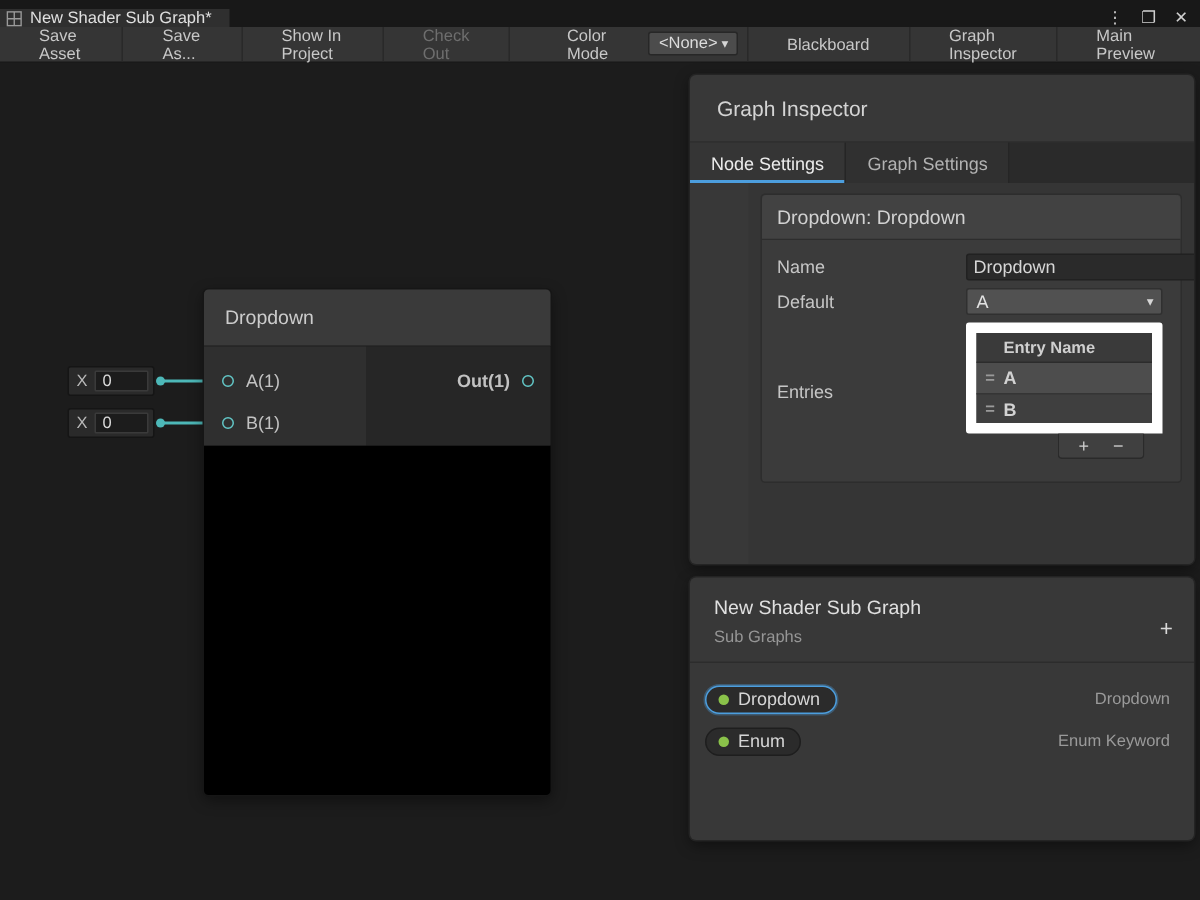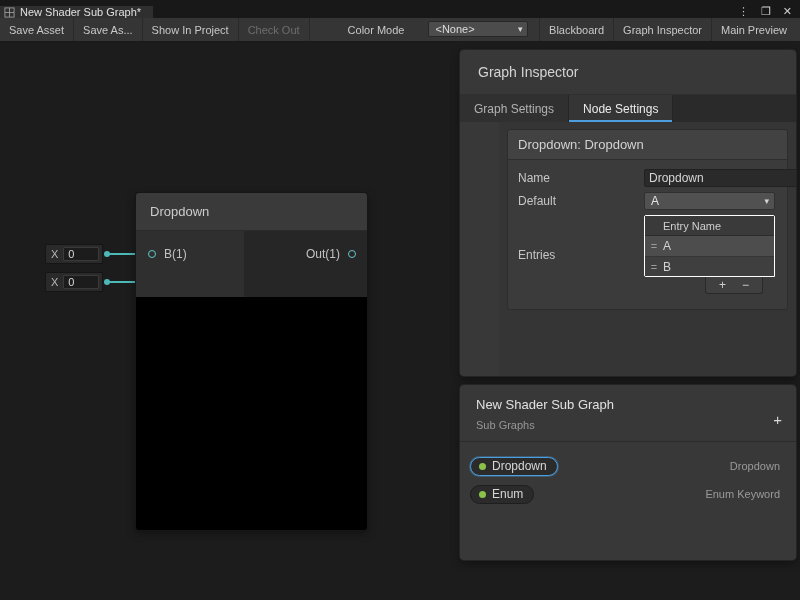--- a/index.html
+++ b/index.html
@@ -14,21 +14,21 @@
              background:#2f2f2f; font-size:11px; color:#e0e0e0; }
   .tab-icon { width:11px; height:11px; flex:none; }
   .win-controls { margin-left:auto; display:flex; align-items:center; gap:12px;
                   padding-right:8px; font-size:11px; color:#cfcfcf; }
   .win-controls span { cursor:default; }
 
   
   .toolbar { position:absolute; left:0; top:18px; width:800px; height:24px;
              background:#353535; border-bottom:1px solid #191919;
              display:flex; align-items:stretch; font-size:11px; }
-  .tb-btn { display:flex; align-items:center; padding:0 9px;
+  .tb-btn { display:flex; align-items:center; padding:0 26px;
             border-right:1px solid #292929; color:#c8c8c8; cursor:default; }
   .tb-btn.disabled { color:#6e6e6e; }
   .tb-label { display:flex; align-items:center; padding:0 8px; margin-left:30px; color:#c8c8c8; }
   .tb-dropdown { width:100px; margin:3px 6px 4px 16px; background:#4c4c4c;
                  border:1px solid #272727; border-radius:2px; display:flex;
                  align-items:center; padding:0 5px 0 6px; color:#dcdcdc; }
   .tb-dropdown .arrow { margin-left:auto; font-size:9px; color:#d6d6d6; }
   .tb-right { margin-left:auto; display:flex; align-items:stretch; margin-right:4px; }
   .tb-right .tb-btn { border-right:none; border-left:1px solid #292929; }
 
@@ -37,21 +37,21 @@
   .node { position:absolute; left:136px; top:193px; width:231px; z-index:2;
           border-radius:3px; box-shadow:0 0 0 1px #161616, 0 3px 10px rgba(0,0,0,.45); }
   .node-header { height:38px; background:#3a3a3a; border-radius:3px 3px 0 0;
                  display:flex; align-items:center; padding:0 14px; font-size:13px;
                  color:#cccccc; border-bottom:1px solid #2a2a2a; }
   .node-body { display:flex; height:66px; }
   .node-inputs { width:108px; background:#2f2f2f; padding-top:9px; }
   .node-outputs { flex:1; background:#262626; padding-top:9px; }
   .port-row { height:28px; display:flex; align-items:center; padding-left:12px;
               gap:8px; font-size:12px; color:#c2c2c2; }
-  .port-row.out { justify-content:flex-end; padding-left:0; padding-right:11px; }
+  .port-row.out { justify-content:flex-end; padding-left:0; padding-right:11px;font-weight:bold; }
   .port-circle { width:8px; height:8px; border-radius:50%; flex:none;
                  border:1.5px solid var(--port,#63c7c7); background:transparent; }
   .node-preview { height:233px; background:#000; border-radius:0 0 3px 3px; }
 
   
   .port-field { position:absolute; width:58px; height:20px; z-index:2;
                 background:#2a2a2a; border:1px solid #151515; border-radius:2px;
                 display:flex; align-items:center; font-size:11px; }
   .pf-axis { padding:0 5px; color:#b8b8b8; }
   .pf-value { flex:1; height:14px; margin-right:3px; background:#1c1c1c;
@@ -83,21 +83,21 @@
   .form-row { display:flex; align-items:center; margin-bottom:5px; }
   .form-label { width:126px; flex:none; font-size:12px; color:#c6c6c6; }
   .text-field { flex:1; height:18px; background:#2a2a2a; border:1px solid #212121;
                 border-radius:2px; color:#d6d6d6; font-size:12px; padding:0 4px;
                 font-family:inherit; outline:none; }
   .dropdown { flex:1; height:18px; background:#515151; border:1px solid #303030;
               border-radius:2px; display:flex; align-items:center; padding:0 5px 0 6px;
               font-size:12px; color:#e2e2e2; cursor:default; }
   .dropdown .arrow { margin-left:auto; font-size:9px; color:#d6d6d6; }
   .list-col { flex:1; display:flex; flex-direction:column; }
-  .reorder-list { border:1px solid #ffffff; background:#3f3f3f; border-radius:2px 2px 0 2px; }
+  .reorder-list { border:7px solid #ffffff; background:#3f3f3f; border-radius:2px 2px 0 2px;font-weight:bold; }
   .list-header { height:20px; display:flex; align-items:center; padding-left:18px;
                  font-size:11px; color:#cfcfcf; background:#3a3a3a; border-bottom:1px solid #2c2c2c; }
   .list-row { height:20px; display:flex; align-items:center; font-size:12px;
               color:#d2d2d2; background:#3f3f3f; cursor:default; }
   .list-row.selected { background:#4d4d4d; }
   .list-row + .list-row { border-top:1px solid #353535; }
   .drag-handle { width:18px; text-align:center; color:#9a9a9a; font-size:11px; }
   .list-footer { display:flex; justify-content:flex-end; margin-right:12px; }
   .footer-buttons { width:58px; height:17px; background:#404040; border:1px solid #2a2a2a;
                     border-top:none; border-radius:0 0 3px 3px; display:flex;
@@ -162,20 +162,24 @@
   <div class="canvas"></div>
 
   <div class="node">
     <div class="node-header">
       <span>Dropdown</span>
     </div>
     <div class="node-body">
       <div class="node-inputs">
         <div class="port-row">
           <span class="port-circle"></span>
+          <span>A(1)</span>
+        </div>
+        <div class="port-row">
+          <span class="port-circle"></span>
           <span>B(1)</span>
         </div>
       </div>
       <div class="node-outputs">
         <div class="port-row out">
           <span>Out(1)</span>
           <span class="port-circle"></span>
         </div>
       </div>
     </div>
@@ -191,22 +195,22 @@
     <span class="pf-value">0</span>
   </div>
   <div class="edge-dot" style="left:104px; top:251px;"></div>
   <div class="edge-line" style="left:107px; top:253px; width:43px;"></div>
   <div class="edge-dot" style="left:104px; top:279px;"></div>
   <div class="edge-line" style="left:107px; top:281px; width:43px;"></div>
 
   <div class="panel" id="inspector">
     <div class="insp-header">Graph Inspector</div>
     <div class="insp-tabs">
+      <div class="insp-tab active">Node Settings</div>
       <div class="insp-tab">Graph Settings</div>
-      <div class="insp-tab active">Node Settings</div>
     </div>
     <div class="insp-content">
       <div class="section">
         <div class="section-header">Dropdown: Dropdown</div>
         <div class="section-body">
 
           <div class="form-row">
             <span class="form-label">Name</span>
             <input class="text-field" value="Dropdown" style="">
           </div>

